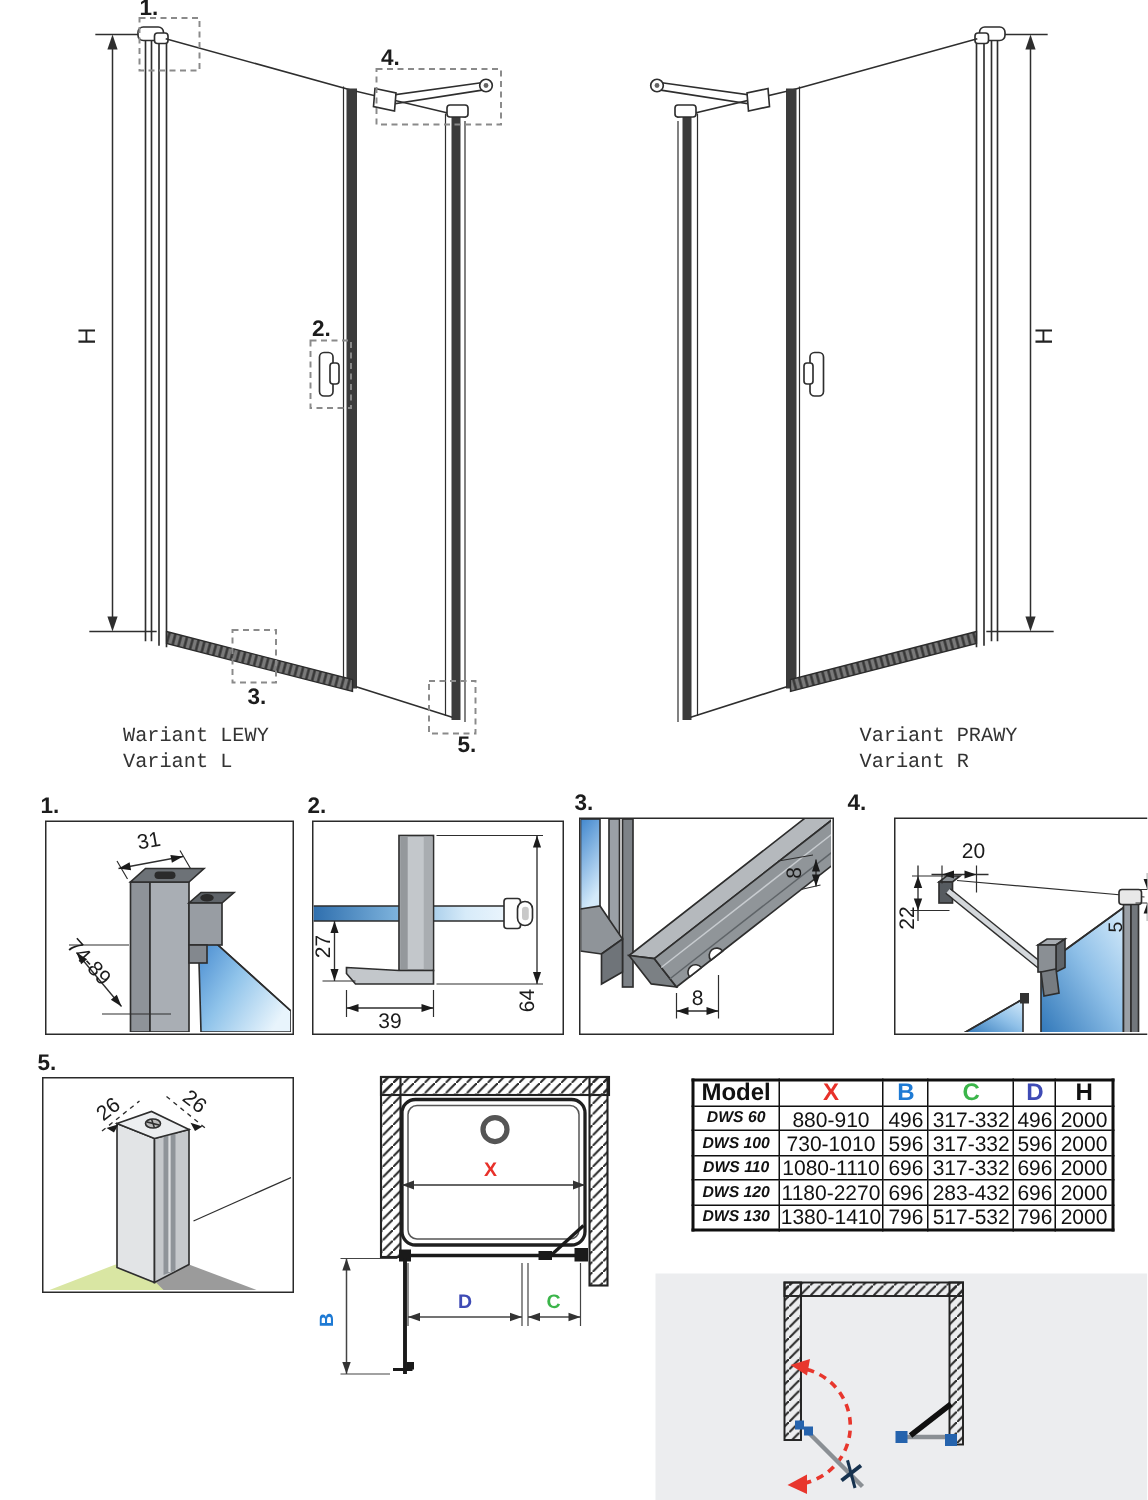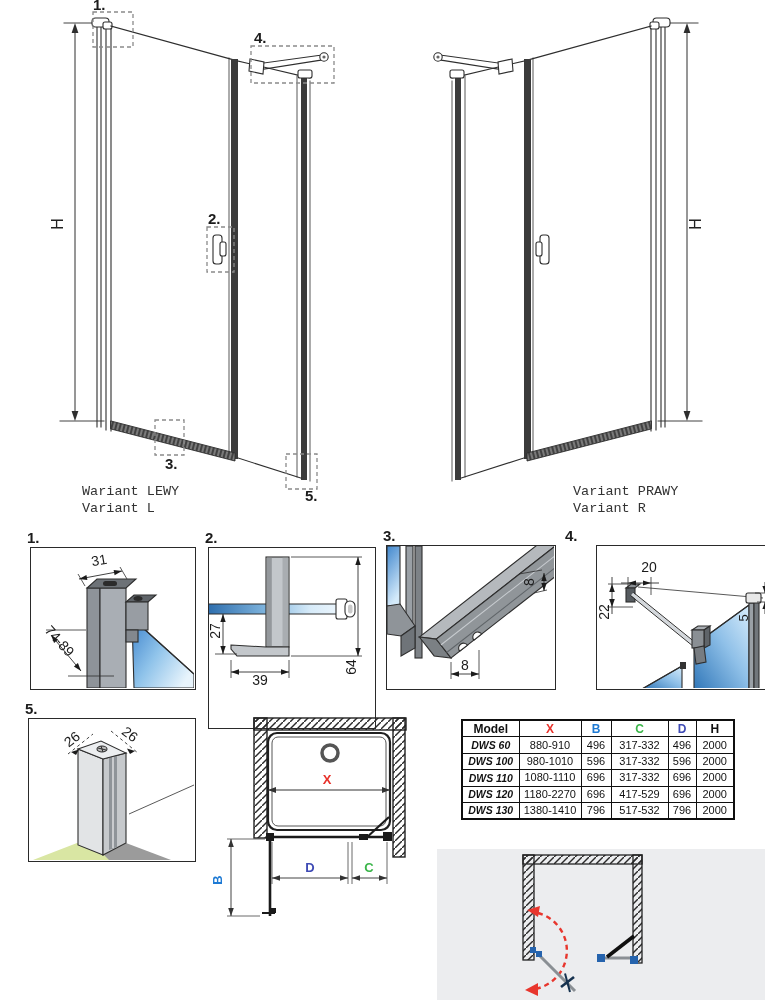--- a/index.html
+++ b/index.html
@@ -9,22 +9,22 @@
   .vlabel{position:absolute;width:150px;font-size:13.5px;color:#333;font-family:Liberation Mono, monospace}
   .panel{position:absolute;border:1.6px solid #2a2a2a;background:#fff;box-sizing:border-box}
   svg{display:block}
   svg text{font-family:"Liberation Sans",sans-serif}
   .co{font-size:15px;font-weight:600;fill:#1c1c1c}
   .dim{font-size:14px;fill:#1b1b1b}
   .dim13{font-size:13px;fill:#1b1b1b}
   .hdim{font-size:16px;fill:#222}
   .pl{font-size:13px;font-weight:700}
   table.sizes{border-collapse:collapse;border:2.2px solid #0f0f0f;table-layout:fixed}
-  table.sizes th,table.sizes td{border:1.4px solid #0f0f0f;text-align:center;vertical-align:middle;height:15.4px;padding:0 1px;font-size:11px;color:#111;line-height:1;white-space:nowrap}
-  table.sizes th{font-size:12px;font-weight:700}
+  table.sizes th,table.sizes td{border:1.4px solid #0f0f0f;text-align:center;vertical-align:middle;height:15.4px;padding:0 1px;font-size:14px;color:#111;line-height:1;white-space:nowrap}
+  table.sizes th{font-size:16px;font-weight:700}
   table.sizes td.model{font-weight:700;font-style:italic;font-size:10.5px}
 </style>
 </head>
 <body>
 
 <div class="page">
 
   <div class="abs" style="left:437px;top:849px;width:328px;height:151px;background:#ecedef"></div>
 
   <svg class="abs" style="left:0;top:0" width="765" height="527">
@@ -125,21 +125,21 @@
         <path d="M20,87 L50,123" stroke-width="0.9"></path>
         <polygon points="20,87 23.1,94.9 27.1,91.5" fill="#1b1b1b" stroke="none"></polygon>
         <polygon points="50,123 42.9,118.5 46.9,115.1" fill="#1b1b1b" stroke="none"></polygon>
       </g>
       <text class="dim" transform="translate(69,17) rotate(-10)" text-anchor="middle">31</text>
       <text class="dim" transform="translate(13,83) rotate(48)">74-89</text>
     </svg>
   </div>
 
   <div class="callout" style="left:205px;top:529px">2.</div>
-  <div class="panel" style="left:208px;top:547px;width:168px;height:182px">
+  <div class="panel" style="left:208px;top:547px;width:168px;height:143px">
     <svg width="165" height="140">
       <defs>
         <linearGradient id="g2" x1="0" y1="0" x2="1" y2="0">
           <stop offset="0" stop-color="#2f6fae"></stop>
             <stop offset="0.45" stop-color="#7fb4dd"></stop>
             <stop offset="0.8" stop-color="#d7ebf9"></stop>
             <stop offset="1" stop-color="#e9f4fc"></stop>
         </linearGradient>
       </defs>
       <g stroke="#2e2e2e" stroke-width="1.1" fill="none">
@@ -367,39 +367,39 @@
           <tr>
             <td class="model">DWS 60</td>
             <td>880-910</td>
             <td>496</td>
             <td>317-332</td>
             <td>496</td>
             <td>2000</td>
           </tr>
           <tr>
             <td class="model">DWS 100</td>
-            <td>980-1010</td>
+            <td>730-1010</td>
             <td>596</td>
             <td>317-332</td>
             <td>596</td>
             <td>2000</td>
           </tr>
           <tr>
             <td class="model">DWS 110</td>
             <td>1080-1110</td>
             <td>696</td>
             <td>317-332</td>
             <td>696</td>
             <td>2000</td>
           </tr>
           <tr>
             <td class="model">DWS 120</td>
             <td>1180-2270</td>
             <td>696</td>
-            <td>417-529</td>
+            <td>283-432</td>
             <td>696</td>
             <td>2000</td>
           </tr>
           <tr>
             <td class="model">DWS 130</td>
             <td>1380-1410</td>
             <td>796</td>
             <td>517-532</td>
             <td>796</td>
             <td>2000</td>

